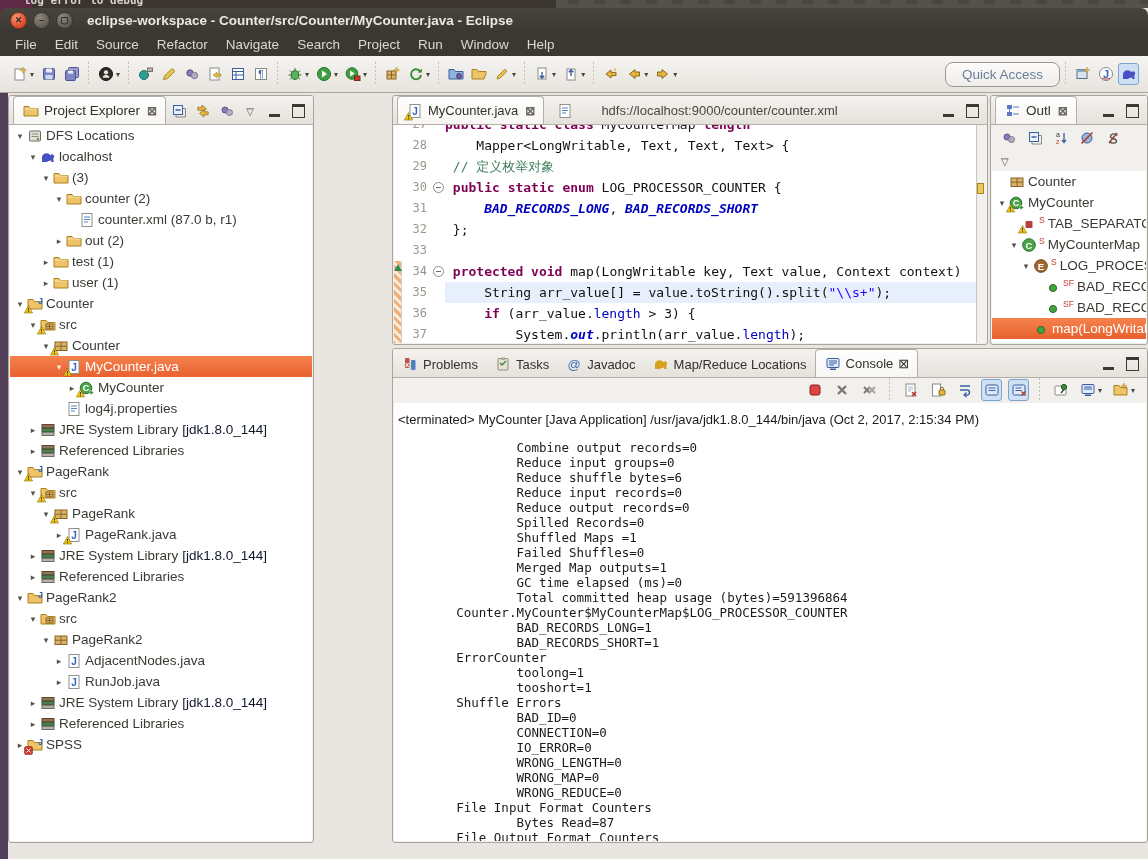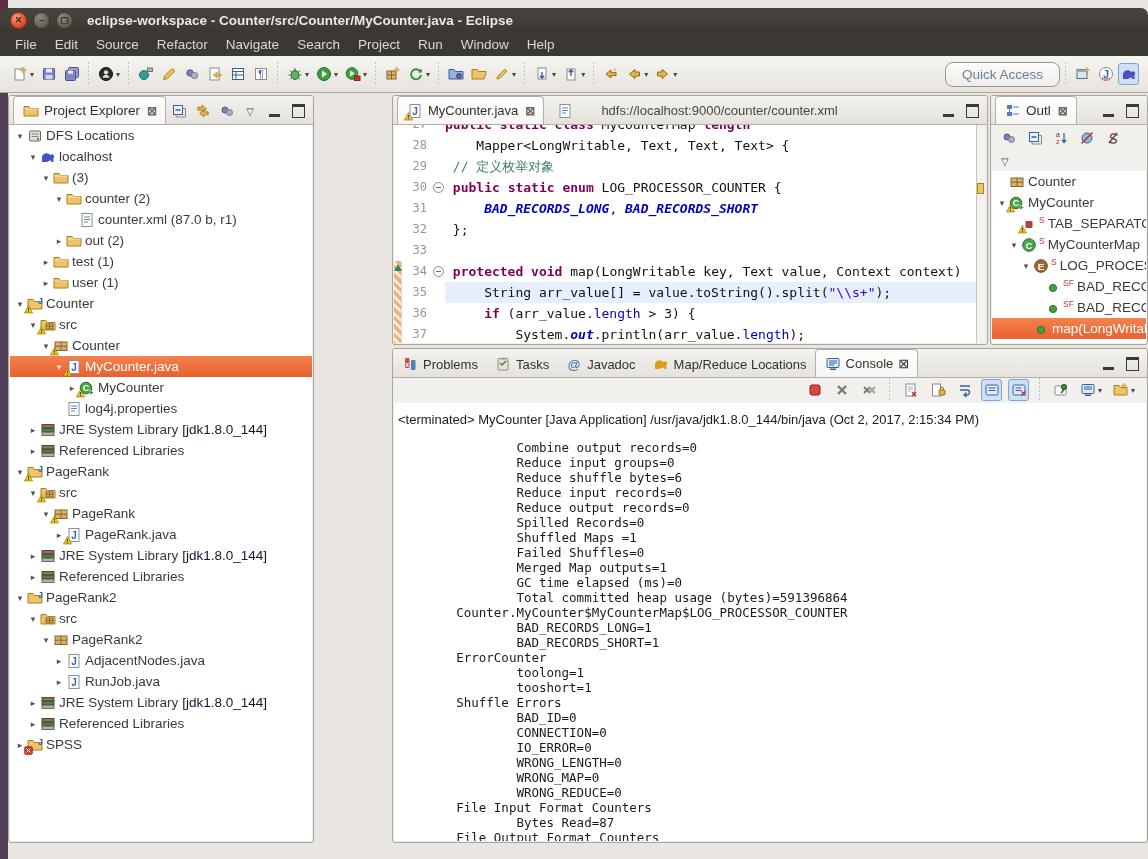--- a/index.html
+++ b/index.html
@@ -93,20 +93,24 @@
      white-space:pre;overflow:hidden;}
   #console-body{position:absolute;left:1px;right:1px;top:29px;bottom:1px;background:#fff;display:flex;flex-direction:column;}
   .ctab{display:flex;align-items:center;gap:5px;height:26px;padding:0 8px;font-size:13px;color:#33312c;}
   .ctab.active{background:linear-gradient(#fefefe,#f7f6f4);border:1px solid #b4afa7;border-bottom:none;border-radius:4px 4px 0 0;height:27px;}
 </style>
 </head>
 <body>
 
 <div id="root">
   <div id="desk-left"></div>
+  <div id="top-strip">
+    <span class="bgtxt">log error  to debug</span>
+    <span class="smudge"></span>
+  </div>
 
   <div id="titlebar">
     <span class="wbtn close">✕</span>
     <span class="wbtn min">–</span>
     <span class="wbtn max">▢</span>
     <span id="window-title">eclipse-workspace - Counter/src/Counter/MyCounter.java - Eclipse</span>
   </div>
 
   <div id="menubar">
       <span class="menu-item">File</span>

